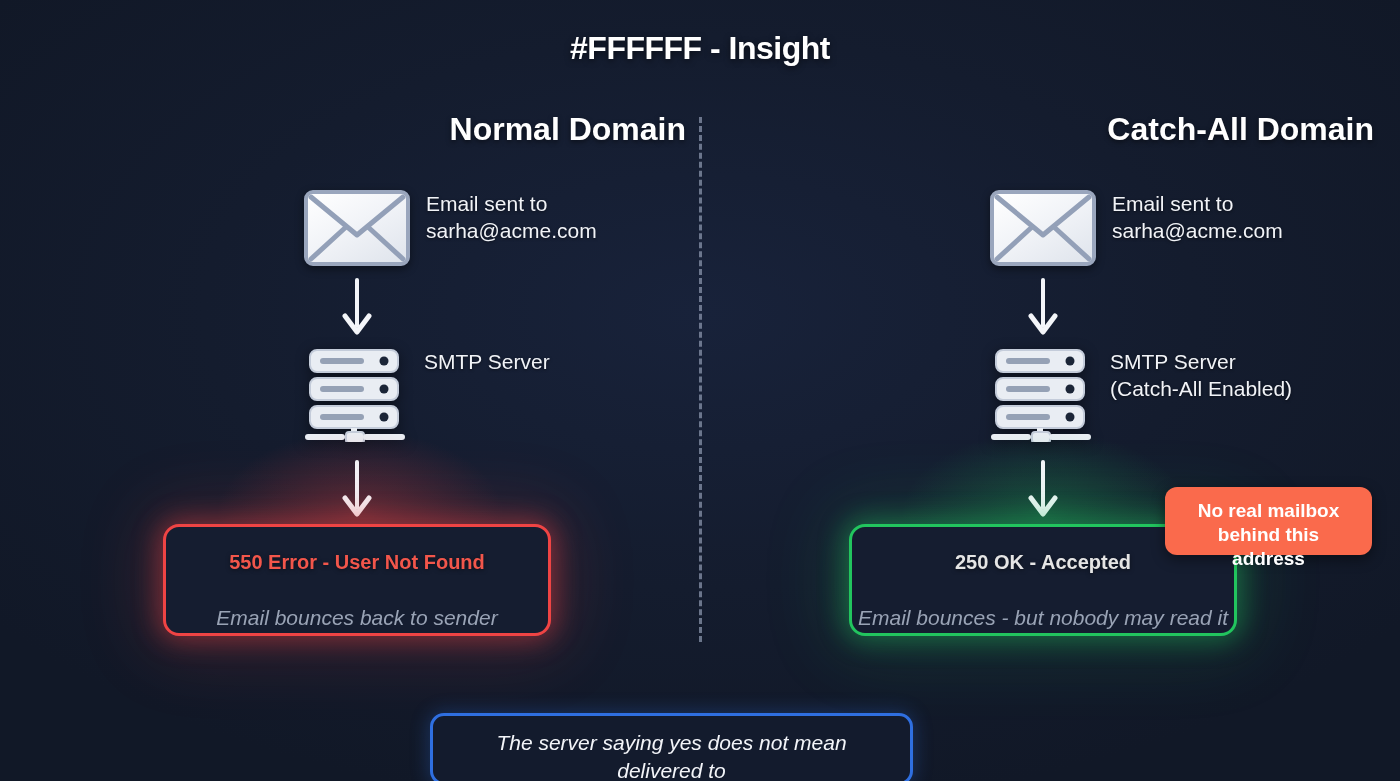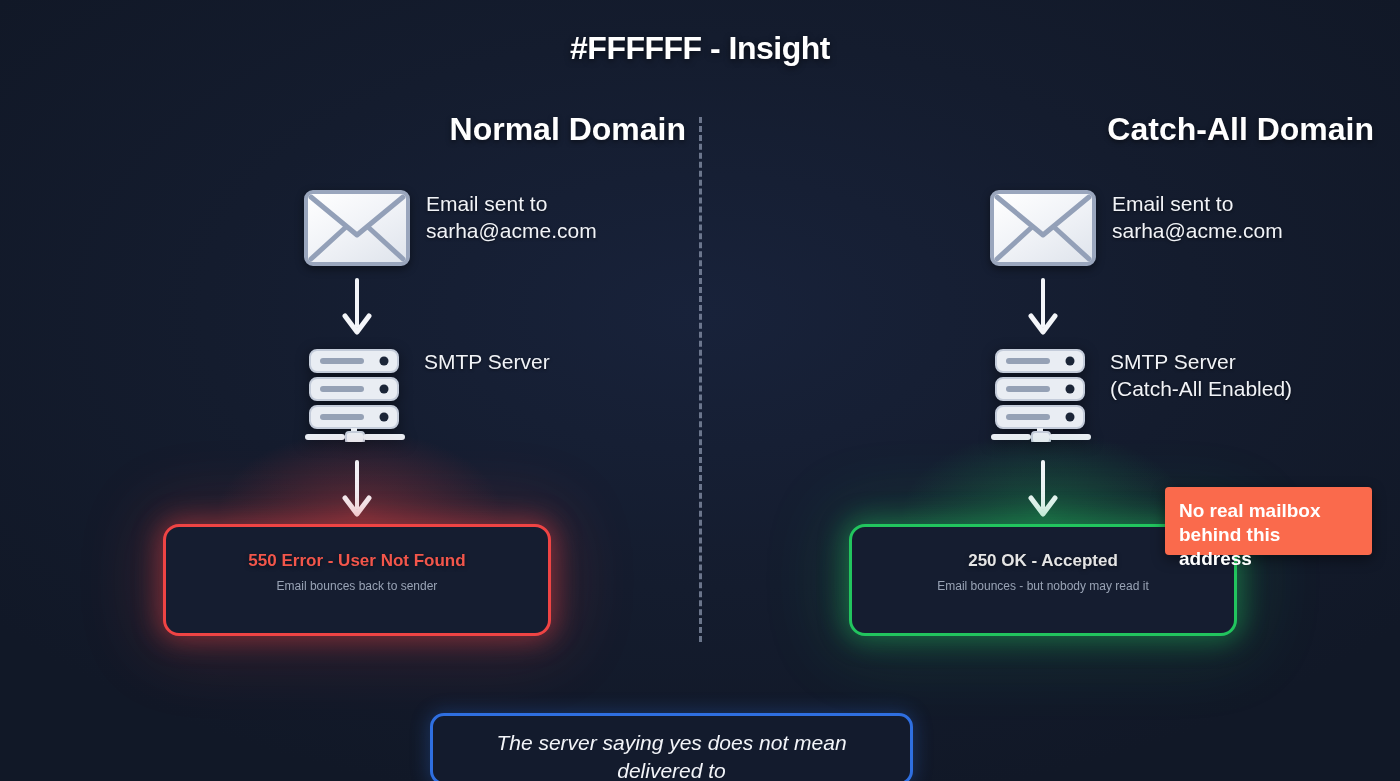--- a/index.html
+++ b/index.html
@@ -111,54 +111,55 @@
   }
   .result-box.error {
     border: 3px solid #ef4444;
     box-shadow: 0 0 26px 5px rgba(239,68,68,.42), 0 0 70px 18px rgba(239,68,68,.16);
   }
   .result-box.ok {
     border: 3px solid #22c55e;
     box-shadow: 0 0 26px 5px rgba(34,197,94,.40), 0 0 70px 18px rgba(34,197,94,.15);
   }
   .result-title {
-    font-size: 17px;
+    font-size: 20px;
     font-weight: bold;
-    margin-bottom: 8px;
+    margin-bottom: 32px;
     text-shadow: 0 1px 4px rgba(0,0,0,.5);
   }
   .result-box.error .result-title { color: #f2564b; }
   .result-box.ok    .result-title { color: #e5e5e5; }
   .result-sub {
-    font-size: 12px;
+    font-size: 21px;
     color: #99a3b5;
+    font-style: italic;
   }
   
   .halo {
     position: absolute;
     border-radius: 50%;
     pointer-events: none;
   }
   .halo.red {
     background: radial-gradient(ellipse at center, rgba(239,68,68,.30) 0%, rgba(239,68,68,0) 70%);
   }
   .halo.green {
     background: radial-gradient(ellipse at center, rgba(34,197,94,.28) 0%, rgba(34,197,94,0) 70%);
   }
   
   .callout {
     position: absolute;
     box-sizing: border-box;
     background: #fa6a4c;
-    border-radius: 4px;
+    border-radius: 12px;
     color: #ffffff;
     font-size: 19px;
     font-weight: bold;
     line-height: 24px;
-    text-align: left;
+    text-align: center;
     padding: 12px 14px;
     white-space: pre-line;
     box-shadow: 0 4px 14px rgba(0,0,0,.45);
   }
   
   .quote-box {
     position: absolute;
     box-sizing: border-box;
     border: 3px solid #2f6fe0;
     border-radius: 14px;

